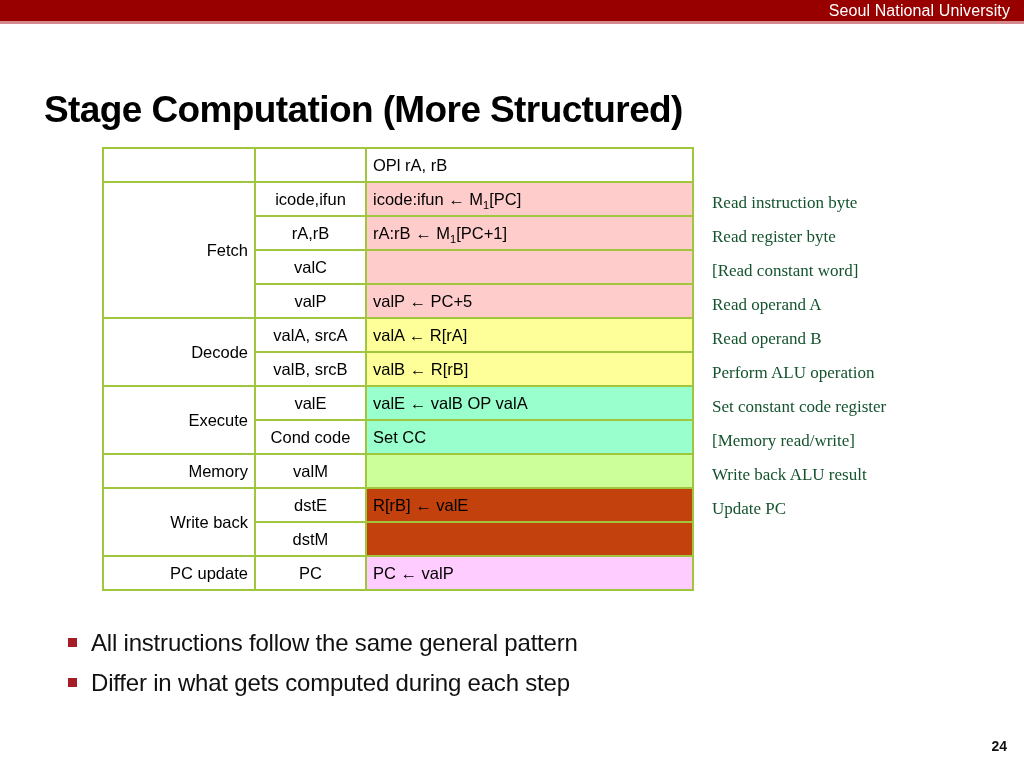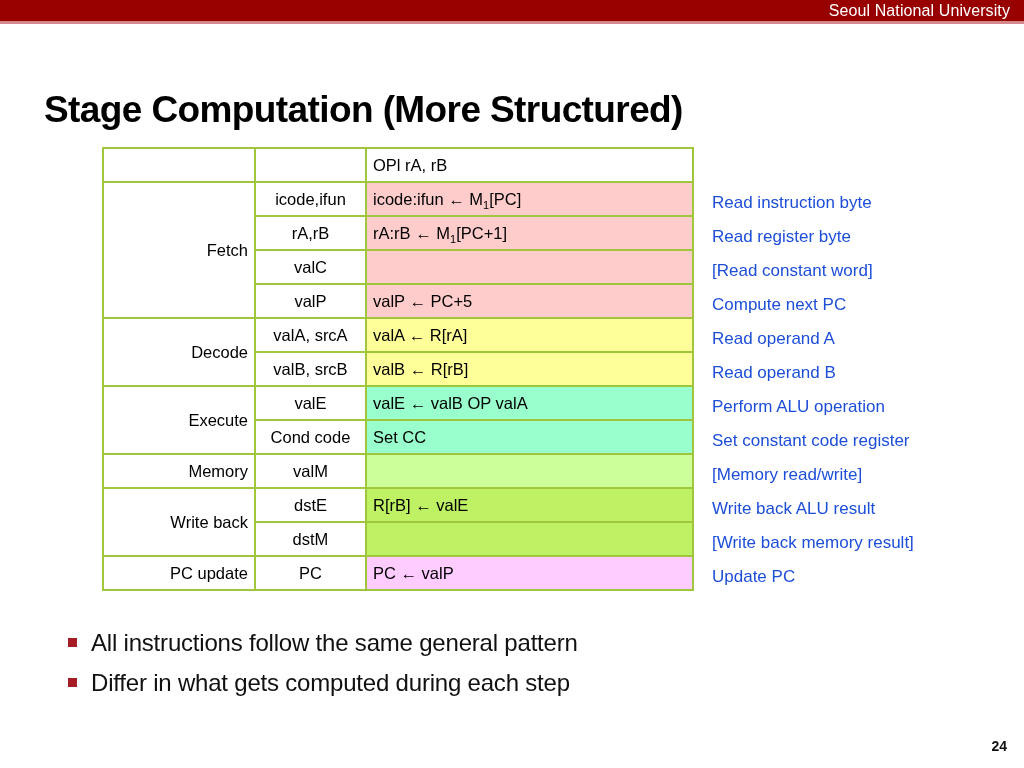--- a/index.html
+++ b/index.html
@@ -82,46 +82,46 @@
     border: none;
     background: transparent;
   }
 
   
   .fill-white   { background: #ffffff; }
   .fill-pink    { background: #ffcccc; }
   .fill-yellow  { background: #ffff99; }
   .fill-teal    { background: #99ffcc; }
   .fill-lime    { background: #ccff99; }
-  .fill-green   { background: #bef264; }
+  .fill-green   { background: #c2410c; }
   .fill-magenta { background: #ffccff; }
 
   .row-h { height: 34px; }
 
   sub {
     font-size: 11px;
     vertical-align: baseline;
     position: relative;
     top: 4px;
   }
 
   
   #annotations {
     position: absolute;
     left: 712px;
     top: 186px;
     width: 300px;
   }
   .note {
-    color: #1d4ed8;
+    color: #14532d;
     font-size: 17px;
     line-height: 34px;
     height: 34px;
     white-space: nowrap;
-    font-family: Liberation Sans, sans-serif;
+    font-family: Liberation Serif, serif;
   }
 
   
   #bullets {
     position: absolute;
     left: 68px;
     top: 630px;
     width: 700px;
   }
   .bullet-row {
@@ -226,28 +226,26 @@
         <td class="col-field fill-white">PC</td>
         <td class="col-expr fill-magenta">PC ← valP</td>
       </tr>
     </tbody>
 </table>
 
 <div id="annotations" style="color: rgb(160, 24, 32);">
     <div class="note">Read instruction byte</div>
     <div class="note">Read register byte</div>
     <div class="note">[Read constant word]</div>
-    <div class="note">Compute next PC</div>
     <div class="note">Read operand A</div>
     <div class="note">Read operand B</div>
     <div class="note">Perform ALU operation</div>
     <div class="note">Set constant code register</div>
     <div class="note">[Memory read/write]</div>
     <div class="note">Write back ALU result</div>
-    <div class="note">[Write back memory result]</div>
     <div class="note">Update PC</div>
   </div>
 
 <div id="bullets">
     <div class="bullet-row">
       <span class="bullet-marker" style="background: rgb(166, 28, 36);"></span>
       <span class="bullet-text">All instructions follow the same general pattern</span>
     </div>
     <div class="bullet-row">
       <span class="bullet-marker" style="background: rgb(166, 28, 36);"></span>

